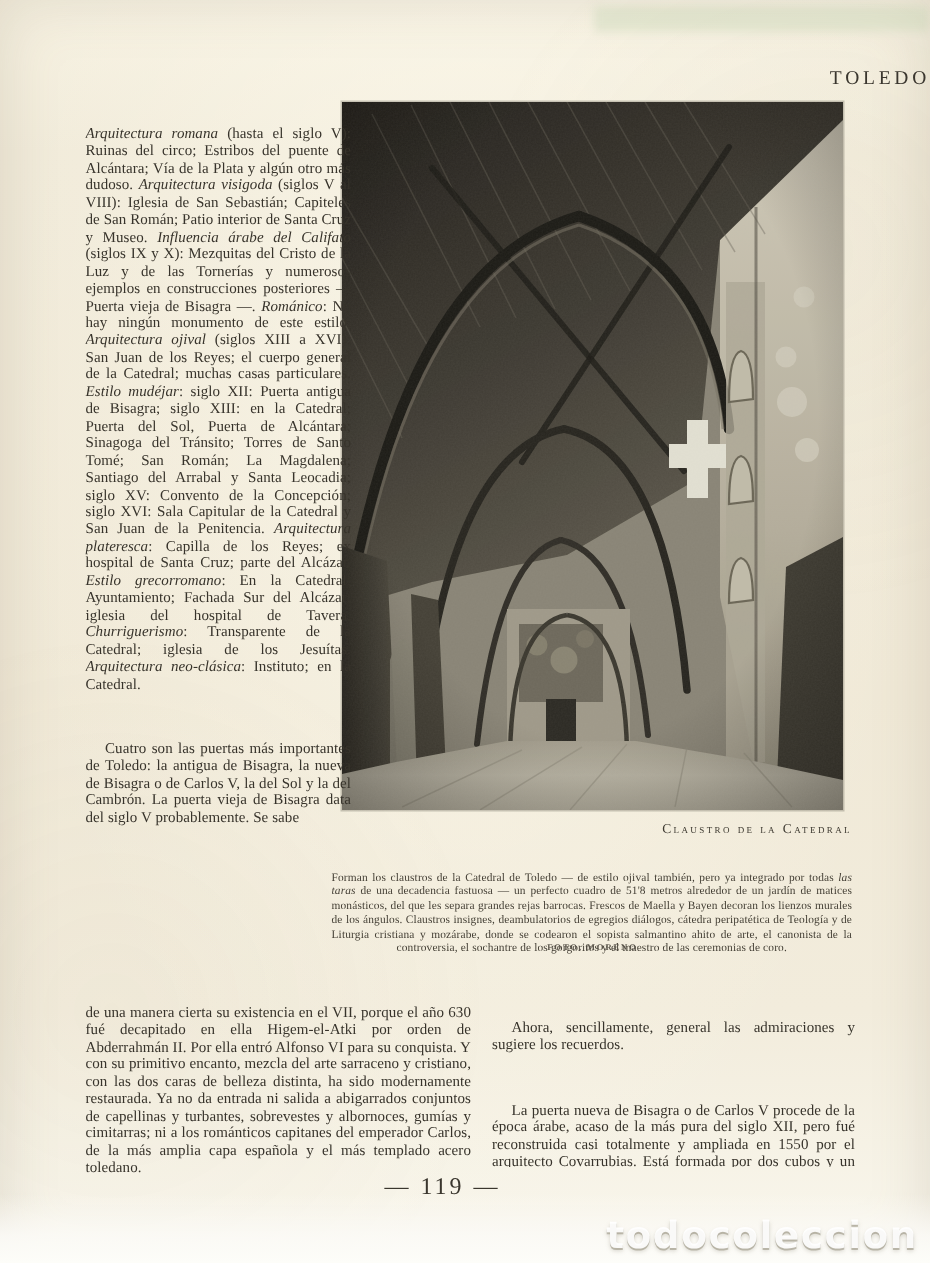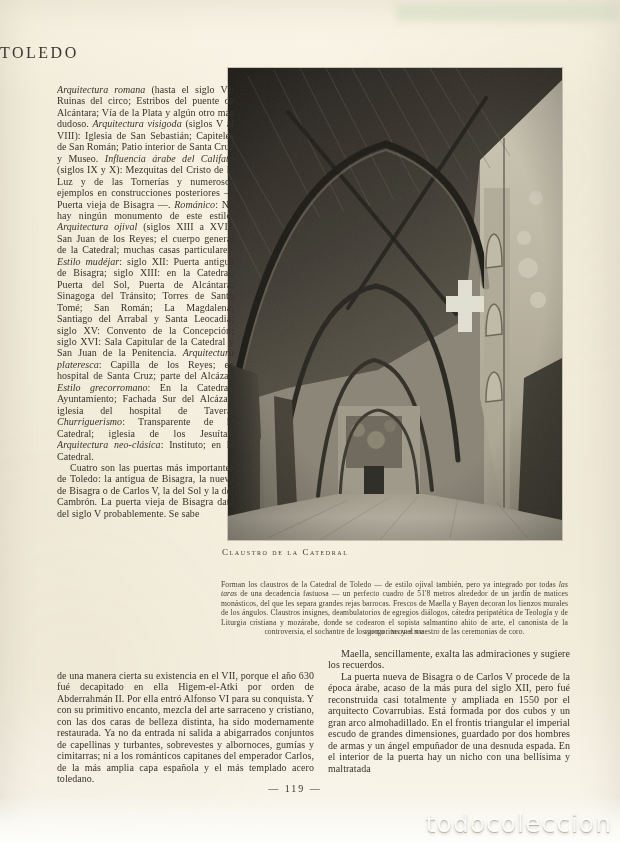--- a/index.html
+++ b/index.html
@@ -11,44 +11,44 @@
     box-shadow:inset 0 0 40px rgba(120,108,82,.18);
     font-family:"Liberation Serif","DejaVu Serif",serif;
     color:#37332b;
   }
   .paper-grain{position:absolute;inset:0;pointer-events:none;opacity:.5;
     background:
       radial-gradient(circle at 12% 80%, rgba(190,175,140,.10), rgba(0,0,0,0) 30%),
       radial-gradient(circle at 88% 20%, rgba(190,180,150,.10), rgba(0,0,0,0) 28%);}
   .top-watermark{position:absolute;left:396px;top:4px;width:224px;height:17px;
     background:rgba(196,214,178,.38);filter:blur(3px);border-radius:3px;}
-  .header-title{position:absolute;left:0;top:44px;width:620px;text-align:left;
-    font-size:16px;letter-spacing:2.5px;color:#3a362e;}
+  .header-title{position:absolute;left:0;top:44px;width:620px;text-align:right;
+    font-size:13px;letter-spacing:2.5px;color:#3a362e;}
   .photo{position:absolute;left:228px;top:68px;width:334px;height:472px;
     box-shadow:0 0 0 1px rgba(60,55,45,.25);}
   .photo svg{display:block;}
-  .caption-title{position:absolute;left:222px;top:547px;width:346px;text-align:left;
+  .caption-title{position:absolute;left:222px;top:547px;width:346px;text-align:right;
     font-variant:small-caps;font-size:9px;letter-spacing:1.6px;color:#3e3a31;}
   .caption-body{position:absolute;left:221px;top:580px;width:347px;
     font-size:7.6px;line-height:9.4px;text-align:justify;text-align-last:center;
     color:#454036;letter-spacing:.1px;}
   .photo-credit{position:absolute;left:222px;top:629px;width:346px;text-align:center;
     font-size:5.8px;letter-spacing:1.2px;color:#5a554b;font-weight:bold;}
   .body-text{font-size:10px;line-height:11.45px;text-align:justify;letter-spacing:.05px;}
   .body-text p{margin:0;font-family:Liberation Serif, serif;}
-  .body-text p.indent{text-indent:13px;}
+  .body-text p.indent{text-indent:13px;margin-top:32px;}
   .col-narrow{position:absolute;left:57px;top:84px;width:177px;height:572px;overflow:hidden;}
   .col-wide{position:absolute;left:57px;top:670px;width:257px;height:122px;overflow:hidden;}
   .col-right{position:absolute;left:328px;top:648px;width:242px;height:130px;overflow:hidden;}
   .page-number{position:absolute;left:60px;top:783px;width:470px;text-align:center;
-    font-size:10px;letter-spacing:2px;color:#3a362e;}
+    font-size:16px;letter-spacing:2px;color:#3a362e;}
   .bottom-fade{position:absolute;left:0;bottom:0;width:620px;height:46px;pointer-events:none;
     background:linear-gradient(180deg,rgba(252,251,246,0) 0%,rgba(252,251,247,.85) 60%,#fdfdf9 100%);}
   .watermark-text{position:absolute;right:8px;bottom:4px;
-    font-family:"DejaVu Sans","Liberation Sans",sans-serif;font-weight:normal;
+    font-family:"DejaVu Sans","Liberation Sans",sans-serif;font-weight:bold;
     font-size:25px;letter-spacing:1px;color:rgba(255,255,255,.92);
     text-shadow:0 1px 0 rgba(150,144,126,.55),0 2px 3px rgba(150,144,126,.35);}
   i{font-style:italic;}
 </style>
 </head>
 <body>
 
 <div class="page">
   <div class="paper-grain"></div>
   <div class="top-watermark"></div>
@@ -184,21 +184,21 @@
   <div class="col-narrow body-text">
     <p><i>Arquitectura romana</i><span> (hasta el siglo V): Ruinas del circo; Estribos del puente de Alcántara; Vía de la Plata y algún otro más dudoso. </span><i>Arquitectura visigoda</i><span> (siglos V al VIII): Iglesia de San Sebastián; Capiteles de San Román; Patio interior de Santa Cruz y Museo. </span><i>Influencia árabe del Califato</i><span> (siglos IX y X): Mezquitas del Cristo de la Luz y de las Tornerías y numerosos ejemplos en construcciones posteriores — Puerta vieja de Bisagra —. </span><i>Románico</i><span>: No hay ningún monumento de este estilo. </span><i>Arquitectura ojival</i><span> (siglos XIII a XVI): San Juan de los Reyes; el cuerpo general de la Catedral; muchas casas particulares. </span><i>Estilo mudéjar</i><span>: siglo XII: Puerta antigua de Bisagra; siglo XIII: en la Catedral; Puerta del Sol, Puerta de Alcántara; Sinagoga del Tránsito; Torres de Santo Tomé; San Román; La Magdalena; Santiago del Arrabal y Santa Leocadia; siglo XV: Convento de la Concepción; siglo XVI: Sala Capitular de la Catedral y San Juan de la Penitencia. </span><i>Arquitectura plateresca</i><span>: Capilla de los Reyes; ex hospital de Santa Cruz; parte del Alcázar. </span><i>Estilo grecorromano</i><span>: En la Catedral; Ayuntamiento; Fachada Sur del Alcázar; iglesia del hospital de Tavera. </span><i>Churriguerismo</i><span>: Transparente de la Catedral; iglesia de los Jesuítas. </span><i>Arquitectura neo-clásica</i><span>: Instituto; en la Catedral.</span></p>
     <p class="indent">Cuatro son las puertas más importantes de Toledo: la antigua de Bisagra, la nueva de Bisagra o de Carlos V, la del Sol y la del Cambrón. La puerta vieja de Bisagra data del siglo V probablemente. Se sabe</p>
   </div>
 
   <div class="col-wide body-text">
     <p>de una manera cierta su existencia en el VII, porque el año 630 fué decapitado en ella Higem-el-Atki por orden de Abderrahmán II. Por ella entró Alfonso VI para su conquista. Y con su primitivo encanto, mezcla del arte sarraceno y cristiano, con las dos caras de belleza distinta, ha sido modernamente restaurada. Ya no da entrada ni salida a abigarrados conjuntos de capellinas y turbantes, sobrevestes y albornoces, gumías y cimitarras; ni a los románticos capitanes del emperador Carlos, de la más amplia capa española y el más templado acero toledano.</p>
   </div>
 
   <div class="col-right body-text">
-    <p class="indent">Maella, sencillamente, exalta las admiraciones y sugiere los recuerdos.</p>
+    <p class="indent">Ahora, sencillamente, general las admiraciones y sugiere los recuerdos.</p>
     <p class="indent">La puerta nueva de Bisagra o de Carlos V procede de la época árabe, acaso de la más pura del siglo XII, pero fué reconstruida casi totalmente y ampliada en 1550 por el arquitecto Covarrubias. Está formada por dos cubos y un gran arco almohadillado. En el frontis triangular el imperial escudo de grandes dimensiones, guardado por dos hombres de armas y un ángel empuñador de una desnuda espada. En el interior de la puerta hay un nicho con una bellísima y maltratada</p>
   </div>
 
   <div class="page-number">— 119 —</div>
 
   <div class="bottom-fade"></div>
   <div class="watermark-text">todocoleccion</div>
 </div>
 
 </body></html>

